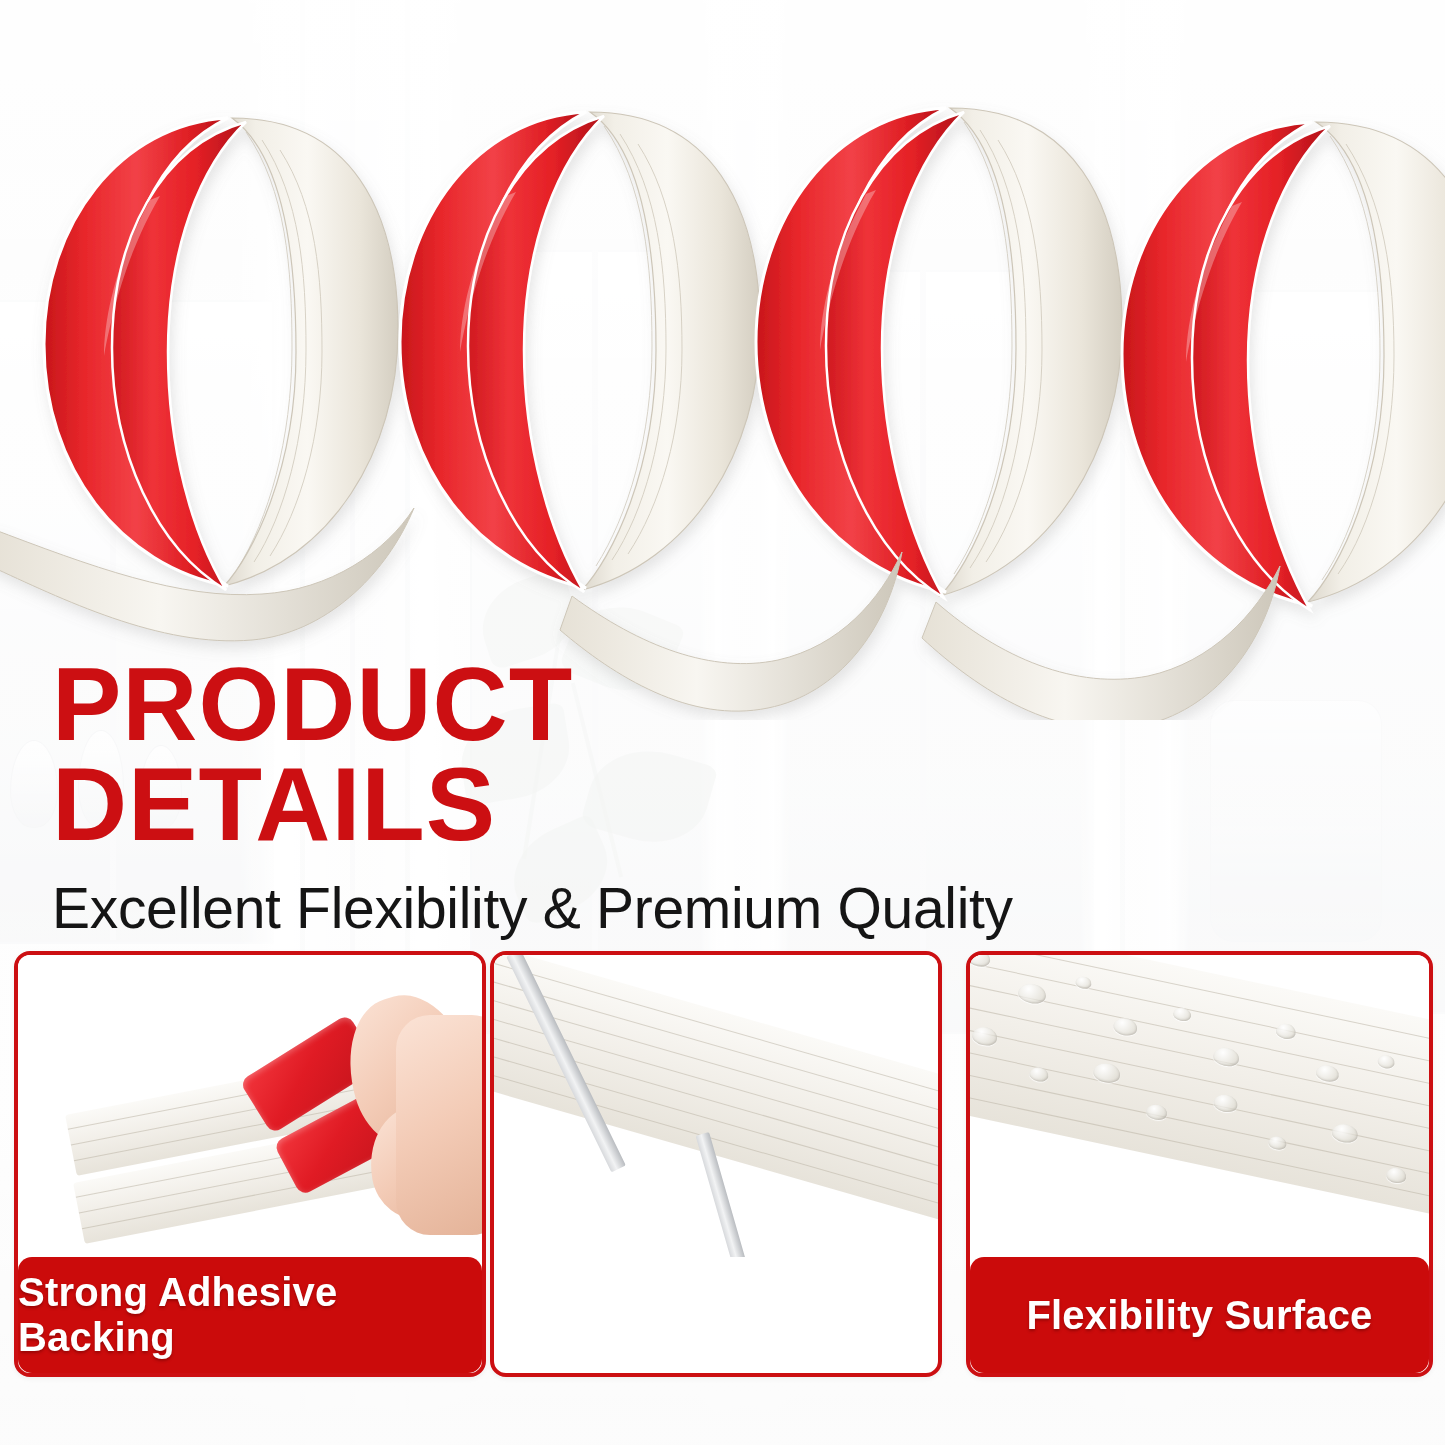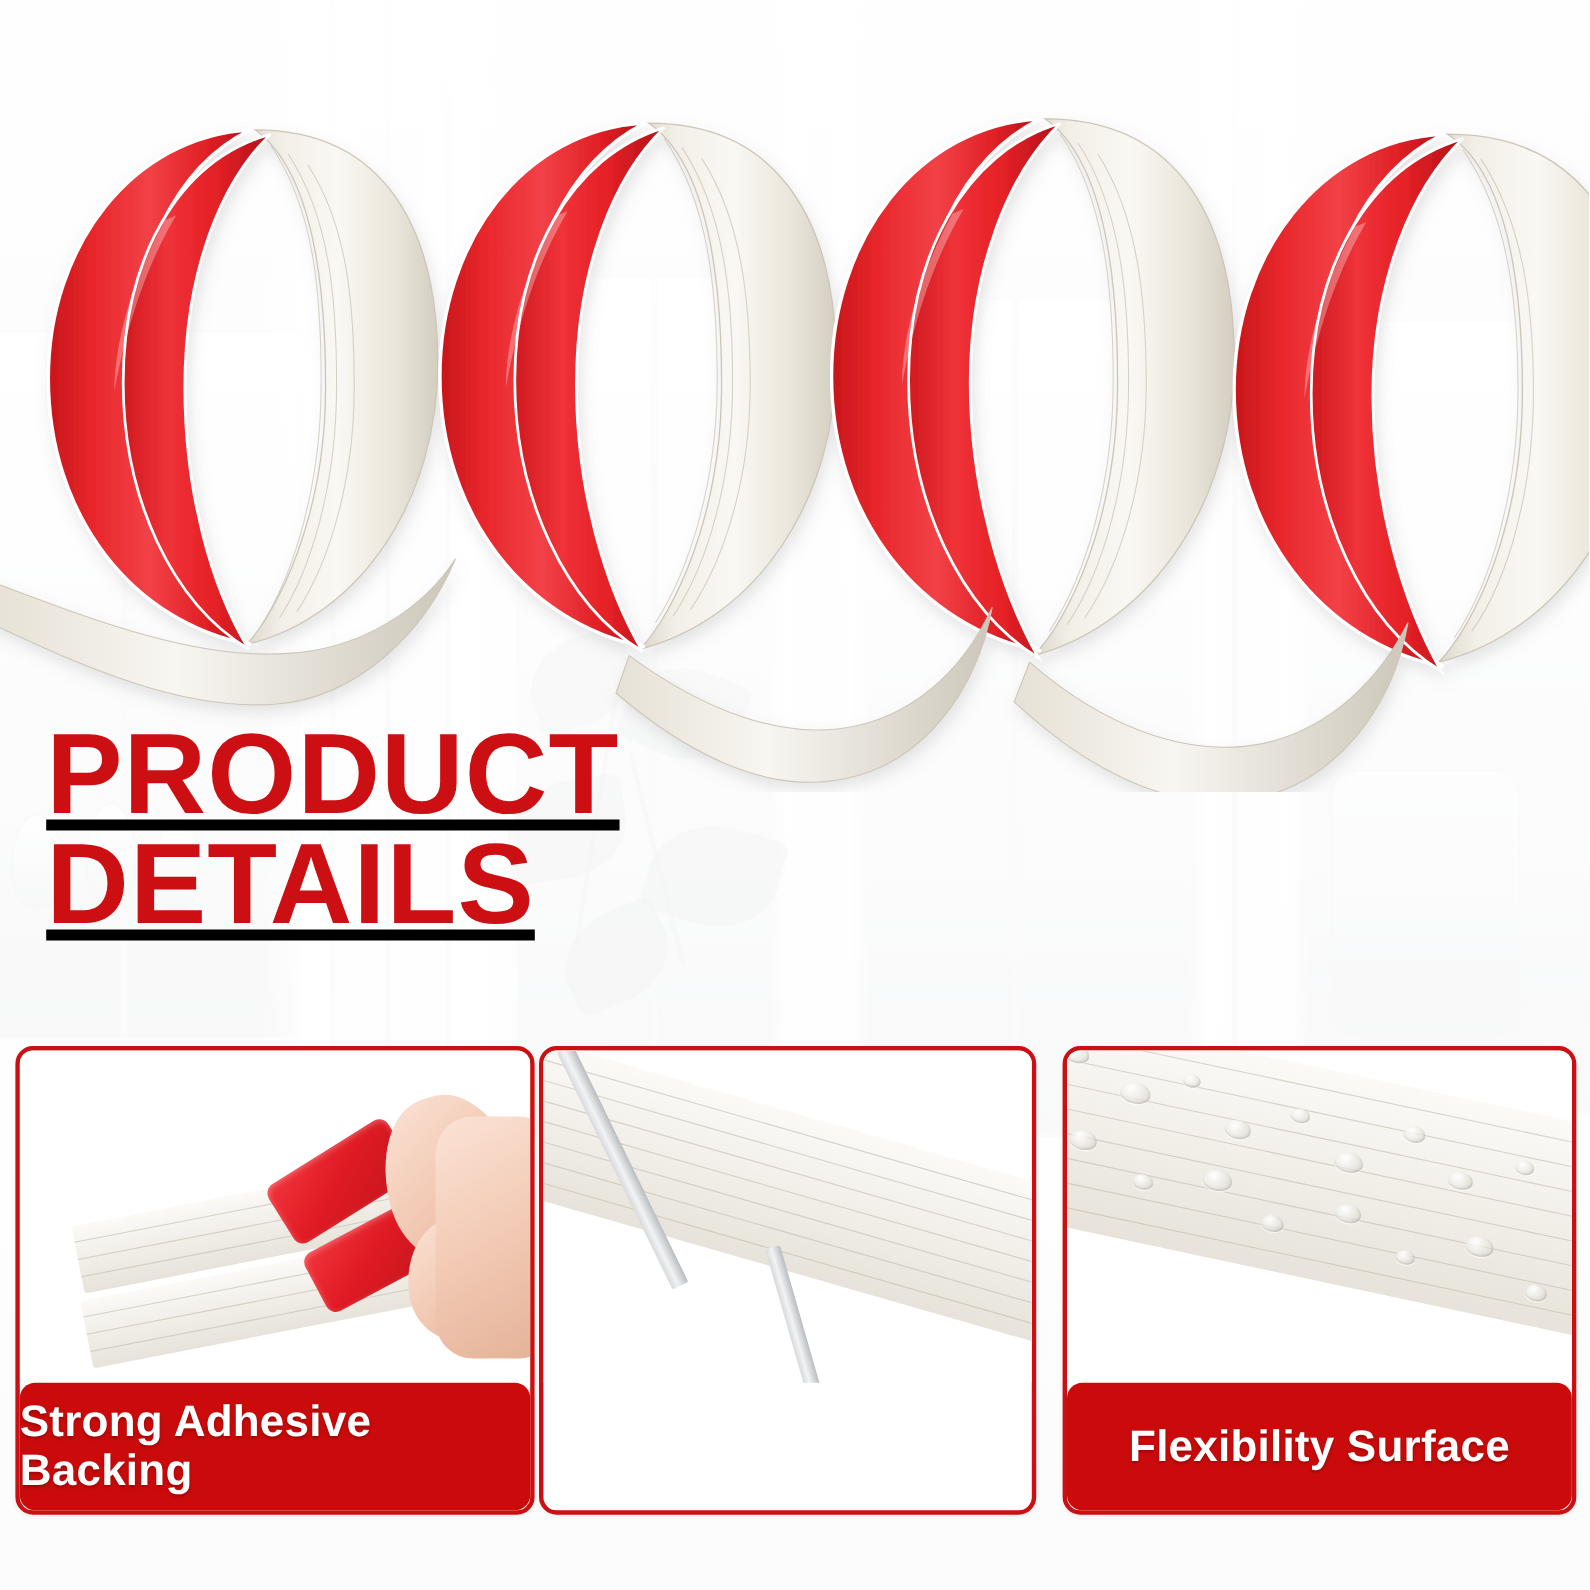--- a/index.html
+++ b/index.html
@@ -30,21 +30,21 @@
   .stem{position:absolute;background:rgba(214,219,214,.5);}
   .bg-veil{position:absolute;inset:0;background:rgba(255,255,255,.58);}
   .bg-veil2{position:absolute;inset:0;
     background:linear-gradient(180deg,rgba(255,255,255,.88) 0%,rgba(255,255,255,.42) 30%,rgba(255,255,255,.30) 62%,rgba(255,255,255,.66) 100%);}
 
   
   .coils{position:absolute;left:0;top:0;width:1445px;height:720px;}
   .coils svg{display:block;}
 
   
-  .headline{position:absolute;left:42px;top:655px;width:1140px;text-decoration:underline;}
+  .headline{position:absolute;left:52px;top:655px;width:1140px;}
   .title{
     color:#cc0f12;font-weight:bold;font-size:104px;line-height:.96;
     letter-spacing:1px;margin:0;white-space:pre-line;
   }
   .subtitle{
     color:#151515;font-size:57px;line-height:1.1;margin:0;padding-top:22px;
     letter-spacing:-.3px;
   }
 
   
@@ -218,20 +218,21 @@
           <path d="M 866 194 C 832 256 820 312 820 350 C 828 306 844 244 876 190 Z"></path>
           <path d="M 1232 206 C 1198 268 1186 324 1186 362 C 1194 318 1210 256 1242 202 Z"></path>
         </g>
       </g>
     </svg>
   </div>
 
   <div class="headline">
     <div class="title">PRODUCT
 DETAILS</div>
+    <div class="subtitle">Excellent Flexibility &amp; Premium Quality</div>
   </div>
 
   <div class="cards">
 
     <div class="card" style="left:14px;width:464px;">
       <div class="card-photo">
 
         <div class="band" style="left:50px;top:128px;width:330px;height:62px;transform:rotate(-11deg);border-radius:3px;">
           <div class="grain" style="top:14px;"></div>
             <div class="grain" style="top:30px;"></div>

